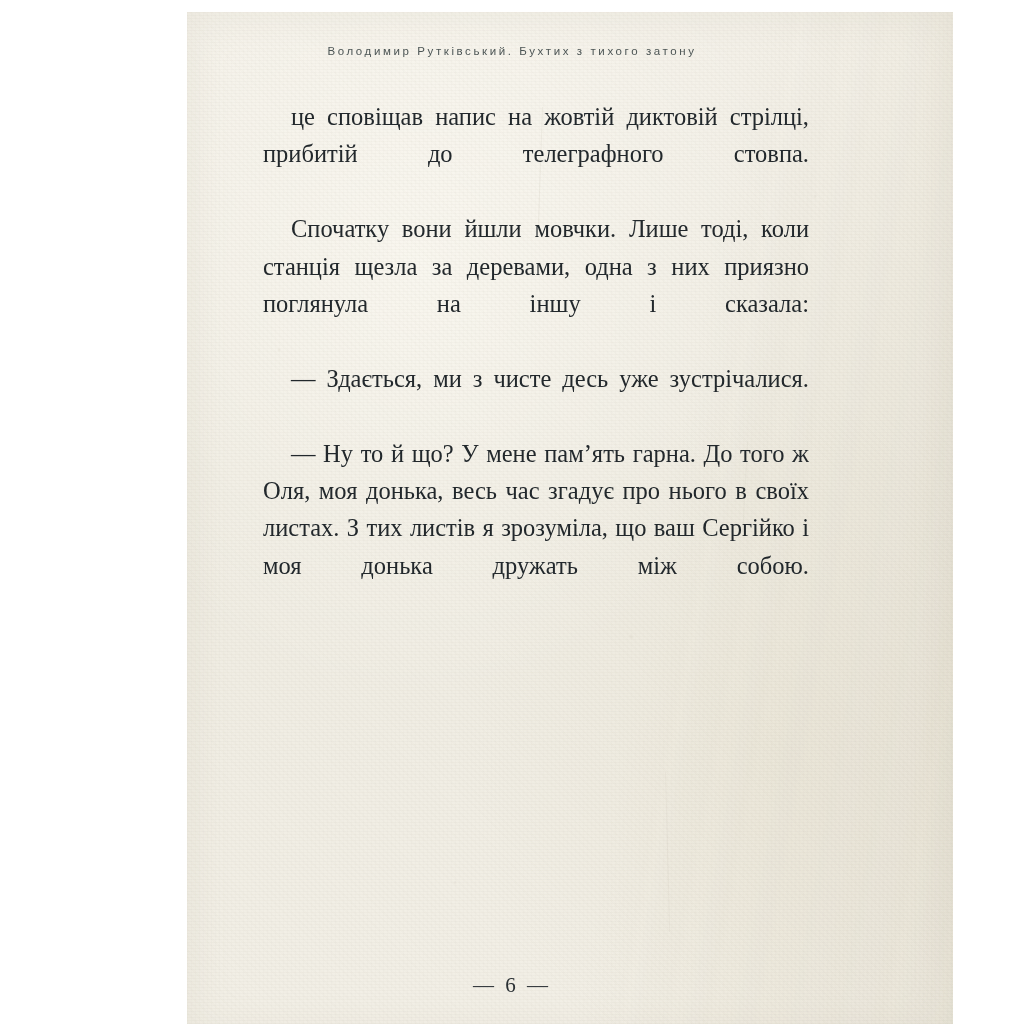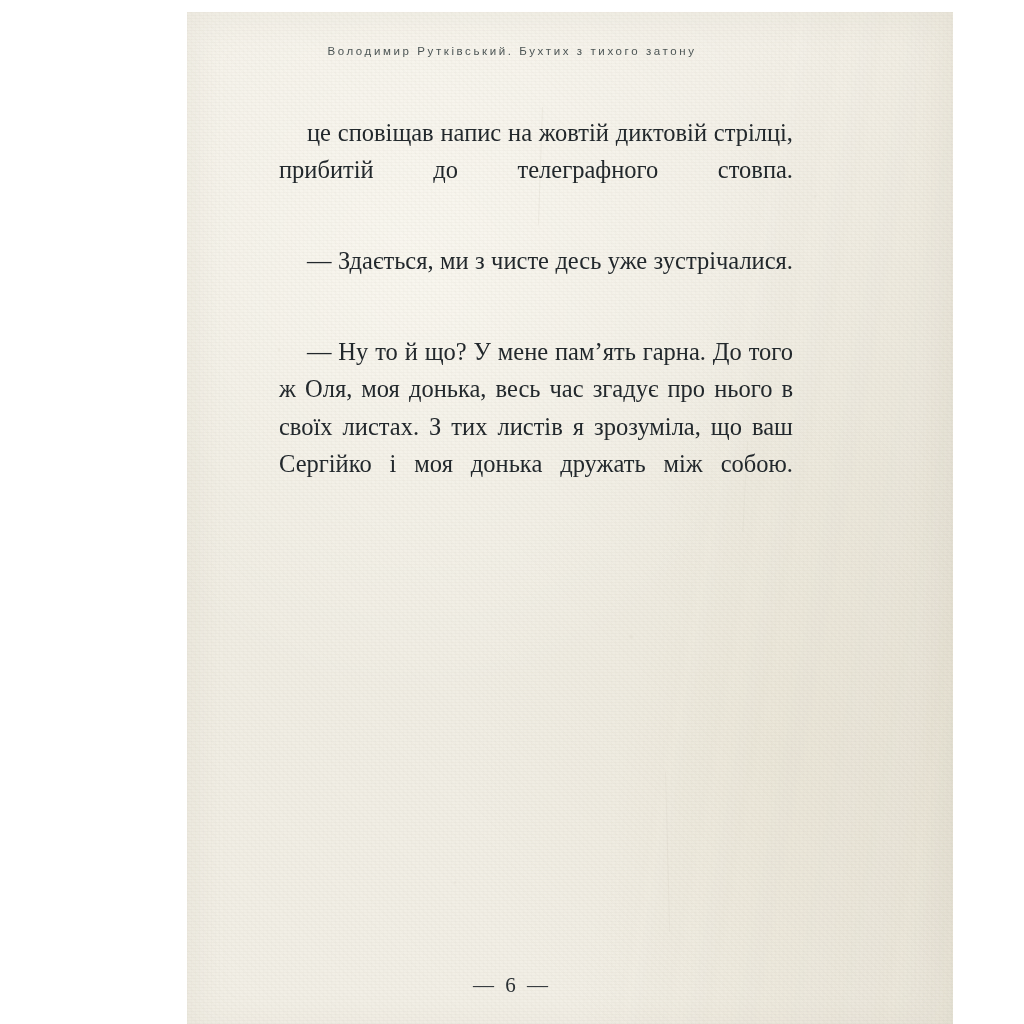--- a/index.html
+++ b/index.html
@@ -94,21 +94,21 @@
 
   
   #text-column {
     position: absolute;
     left: 76px;        
     top: 86px;
     width: 546px;
   }
 
   .para {
-    margin: 16px;
+    margin: 0;
     font-family: "Liberation Serif", "DejaVu Serif", serif;
     font-size: 24.5px;
     line-height: 37.4px;
     color: #22282c;
     text-align: justify;
     text-indent: 28px;
     hyphens: manual;
     -webkit-hyphens: manual;
     word-spacing: 0.2px;
   }
@@ -146,20 +146,21 @@
   <div id="paper">
 
     <div class="scan-mark" style="left:355px; top:95px;  width:1px; height:118px; transform:rotate(2deg); opacity:.55;"></div>
     <div class="scan-mark" style="left:478px; top:760px; width:1px; height:160px; transform:rotate(-1.5deg); opacity:.45;"></div>
     <div class="scan-mark" style="left:560px; top:430px; width:1px; height:90px; transform:rotate(3deg); opacity:.35;"></div>
 
     <div id="running-head">Володимир Рутківський. Бухтих з тихого затону</div>
 
     <div id="text-column">
       <p class="para">це сповіщав напис на жовтій диктовій стрілці, при­битій до телеграфного стовпа.</p>
+      <p class="para">Спочатку вони йшли мовчки. Лише тоді, коли станція щезла за деревами, одна з них приязно поглянула на іншу і сказала:</p>
       <p class="para dialogue">— Здається, ми з чисте десь уже зустрічалися.</p>
       <p class="para dialogue">— Ну то й що? У мене пам’ять гарна. До того ж Оля, моя донька, весь час згадує про нього в своїх листах. З тих листів я зрозуміла, що ваш Сергійко і моя донька дружать між собою.</p>
 
     </div>
 
     <div id="folio">— 6 —</div>
 
   </div>
 </div>
 

